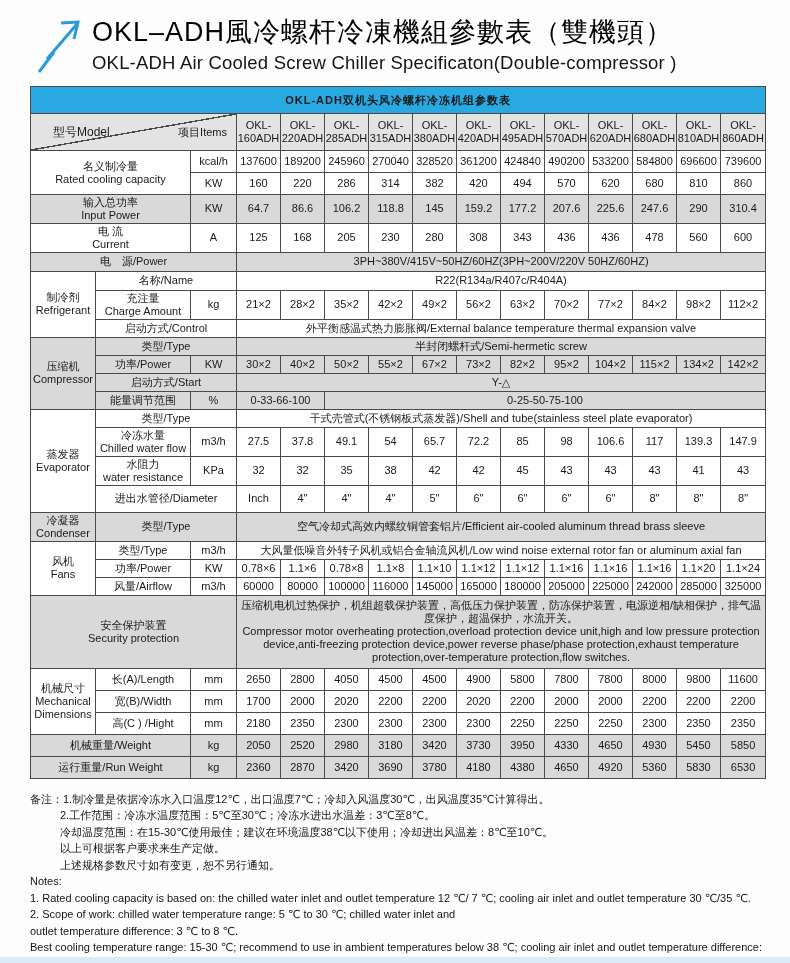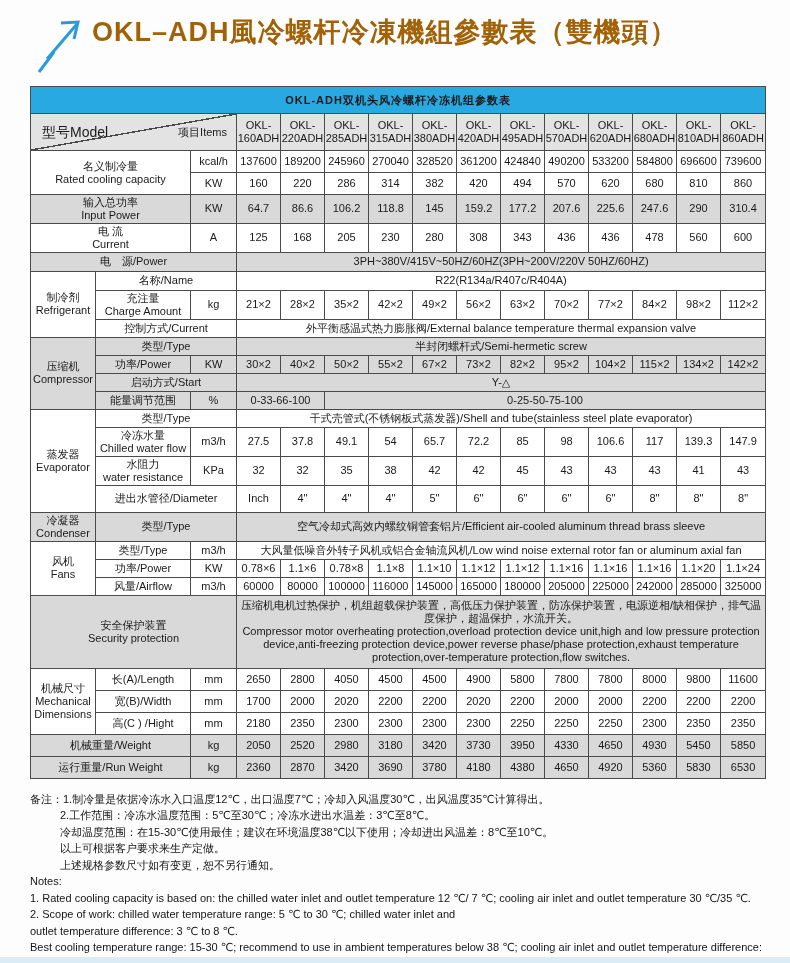--- a/index.html
+++ b/index.html
@@ -7,21 +7,21 @@
     width:790px;height:963px;background:#fdfdfd;overflow:hidden;
     font-family:"Liberation Sans","DejaVu Sans",sans-serif;color:#111;
     position:relative;
   }
   .page{position:relative;width:790px;height:963px;}
 
   
   .hdr{display:flex;align-items:flex-start;padding:14px 0 0 34px;}
   .hdr .logo{width:50px;height:62px;margin-right:8px;flex:0 0 auto;}
   .hdr-titles{padding-top:2px;}
-  .title-zh{font-size:27px;font-weight:bold;letter-spacing:1px;color:#a16207;line-height:1.25;}
+  .title-zh{font-size:27px;font-weight:normal;letter-spacing:1px;color:#000000;line-height:1.25;}
   .title-en{font-size:18.5px;color:#141414;margin-top:2px;letter-spacing:0.2px;}
 
   
   table.spec{
     border-collapse:collapse;table-layout:fixed;
     width:735px;margin:10px 0 0 30px;
   }
   table.spec td{
     border:1px solid #4a4a4a;text-align:center;vertical-align:middle;
     font-size:11px;line-height:1.18;padding:1px 0;white-space:pre-line;
@@ -32,21 +32,21 @@
   td.banner{
     background:#29a9e1 !important;color:#fff;font-weight:bold;
     font-size:15px;letter-spacing:1px;height:24px;
   }
   tr.model-row td{background:#e3e3e3;height:34px;font-size:11px;}
   td.corner{position:relative;background:#e3e3e3 !important;padding:0;}
   td.corner .diag{
     position:absolute;inset:0;
     background:linear-gradient(to bottom right,transparent calc(50% - 0.7px),#4a4a4a calc(50% - 0.7px),#4a4a4a calc(50% + 0.7px),transparent calc(50% + 0.7px));
   }
-  td.corner .c-model{position:absolute;left:11px;top:50%;transform:translateY(-50%);font-size:14px;}
+  td.corner .c-model{position:absolute;left:22px;top:50%;transform:translateY(-50%);font-size:12px;}
   td.corner .c-items{position:absolute;right:9px;top:50%;transform:translateY(-50%);font-size:11px;}
   td.security-cell{
     text-align:left;padding:2px 6px 2px 6px;font-size:10.5px;line-height:1.4;
     white-space:pre-line;
   }
   
   .notes{margin:12px 0 0 30px;font-size:11px;line-height:1.5;color:#151515;width:735px;}
   .notes .zh-line.ind{padding-left:30px;}
   .bottom-strip{position:absolute;left:0;bottom:0;width:790px;height:6px;background:#dcecf7;}
 </style>
@@ -56,20 +56,21 @@
 <div class="page">
 
   <div class="hdr">
     <svg class="logo" viewBox="0 0 50 62">
       <path d="M5 58 L20 38" stroke="#2b9bd7" stroke-width="3" fill="none"></path>
       <path d="M13 45 L43 10" stroke="#2b9bd7" stroke-width="3" fill="none"></path>
       <path d="M27 9 L44 8 L40 25" stroke="#2b9bd7" stroke-width="3" fill="none"></path>
     </svg>
     <div class="hdr-titles">
       <div class="title-zh">OKL–ADH風冷螺杆冷凍機組參數表（雙機頭）</div>
+      <div class="title-en">OKL-ADH Air Cooled Screw Chiller Specificaton(Double-compressor )</div>
     </div>
   </div>
 
   <table class="spec">
       <colgroup>
     <col style="width:65px">
         <col style="width:95px">
         <col style="width:46px">
     <col style="width:44px">
         <col style="width:44px">
@@ -202,21 +203,21 @@
           <td>49×2</td>
           <td>56×2</td>
           <td>63×2</td>
           <td>70×2</td>
           <td>77×2</td>
           <td>84×2</td>
           <td>98×2</td>
           <td>112×2</td>
         </tr>
         <tr class="white" style="height: 18px;">
-          <td colspan="2" class="lbl">控制方式/Current</td>
+          <td colspan="2" class="lbl">启动方式/Control</td>
           <td colspan="12">外平衡感温式热力膨胀阀/External balance temperature thermal expansion valve</td>
         </tr>
         <tr class="gray" style="height: 18px;">
           <td rowspan="4" class="grp">压缩机
 Compressor</td>
           <td colspan="2" class="lbl">类型/Type</td>
           <td colspan="12">半封闭螺杆式/Semi-hermetic screw</td>
         </tr>
         <tr class="gray" style="height: 18px;">
           <td class="lbl">功率/Power</td>

